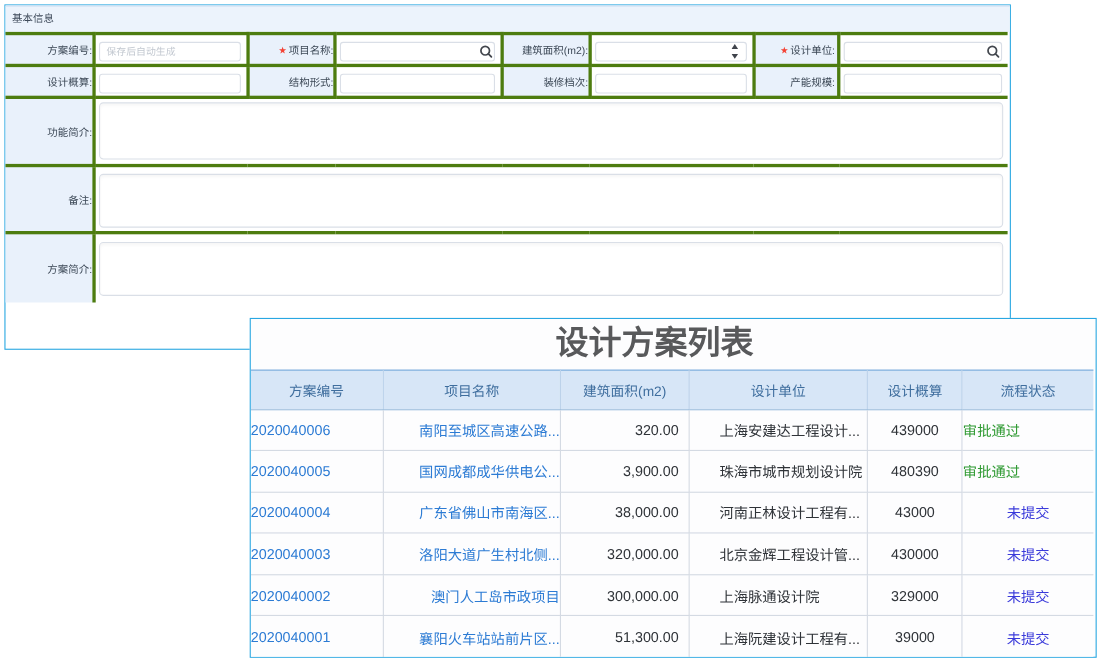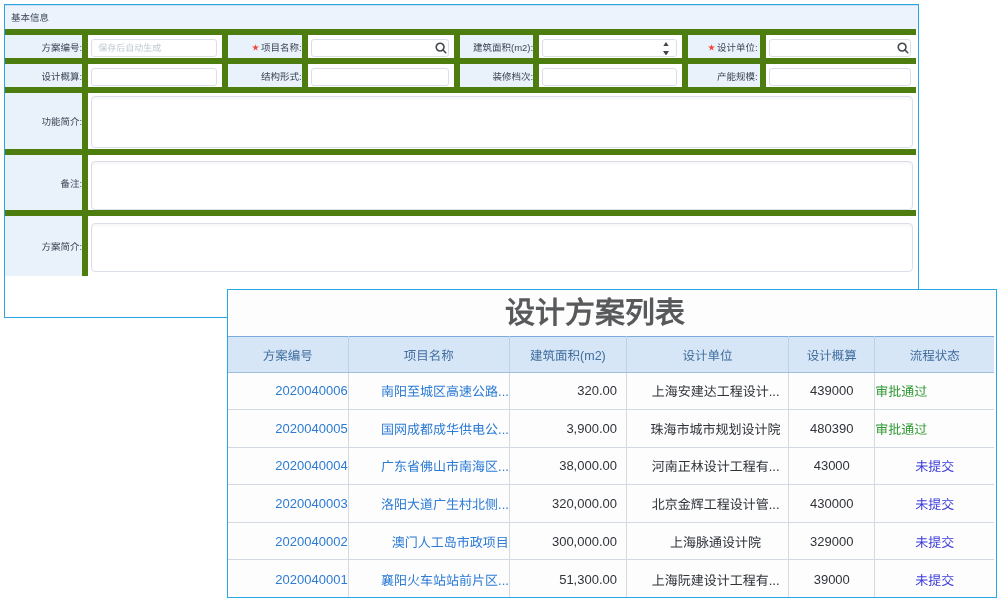--- a/index.html
+++ b/index.html
@@ -5,21 +5,21 @@
   * { margin:0; padding:0; box-sizing:border-box; }
   html,body { width:1000px; height:600px; background:#fff; overflow:hidden;
     font-family:"Liberation Sans", sans-serif; }
   .form-panel { position:absolute; left:4px; top:4px; width:915px; height:314px;
     border:1.5px solid #29a7e2; background:#fff; }
   .form-title { height:43px; line-height:43px; text-align:center; font-size:15px;
     font-weight:bold; color:#2b3542; }
   .section-bar { height:24px; line-height:23px; background:#ecf3fc;
     border-top:1px solid #cfdff2; font-size:9.5px; color:#3e4a5a; padding-left:6px; }
   table.fgrid { width:911px; border-collapse:collapse; table-layout:fixed; }
-  table.fgrid td { border:6px solid #4d7c0f; padding:0; vertical-align:middle; }
+  table.fgrid td { border:3px solid #4d7c0f; padding:0; vertical-align:middle; }
   table.fgrid tr td:first-child { border-left:none; }
   table.fgrid tr td:last-child { border-right:none; }
   table.fgrid tr:last-child td { border-bottom:none; }
   td.lbl { background:#e9f1fb; text-align:right; font-size:9.5px; color:#3c4856;
     padding-right:6px; }
   td.lbl .req { color:#f44336; margin-right:2px; font-size:7px; position:relative; top:-1px; display:inline-block; }
   td.inp { background:#fff; }
   .iwrap { position:relative; margin:3px 5px 0 3px; }
   .tb { display:block; width:100%; height:18px; border:1px solid #dadfe7;
     border-radius:3px; background:#fff; font-size:9px; color:#333;
@@ -37,25 +37,25 @@
   .list-title { height:45.5px; line-height:46px; text-align:center; font-size:30px;
     font-weight:bold; color:#58595b; padding-right:34px; }
   table.lt { width:766px; border-collapse:collapse; table-layout:fixed; height:261px; }
   table.lt th { background:#d7e6f7; color:#3f6e9e; font-weight:normal; font-size:12.5px;
     height:36px; border:1px solid #bcd2ea; }
   table.lt td { font-size:13px; border:1px solid #d4dae3; background:#fdfdfe; height:37.6px; }
   table.lt th:first-child, table.lt td:first-child { border-left:none; }
   table.lt th:last-child, table.lt td:last-child { border-right:none; }
   table.lt tr:last-child td { border-bottom:none; }
   table.lt thead tr th { border-top:1px solid #79abdc; border-bottom:1px solid #9dbedd; }
-  .lnk { color:#2c7bd4; text-align:right; }
+  .lnk { color:#2c7bd4; text-align:left; }
   .c2 { color:#2c7bd4; text-align:right; padding-left:22px; white-space:nowrap;
     overflow:hidden;margin-top:20px; }
   .c3 { color:#2f3338; text-align:right; padding-right:9px; }
-  .c4 { color:#2f3338; text-align:center; padding-left:16px; white-space:nowrap; overflow:hidden; }
+  .c4 { color:#2f3338; text-align:left; padding-left:27px; white-space:nowrap; overflow:hidden; }
   .c5 { color:#2f3338; text-align:center; }
   .ok { color:#2f9a32; text-align:left; }
   .ns { color:#3a3ada; text-align:center; }
 
   .wm { position:absolute; left:639px; top:264px; width:130px; height:40px; }
 </style>
 </head>
 <body>
 <div class="form-panel">
   <div class="section-bar">基本信息</div>

